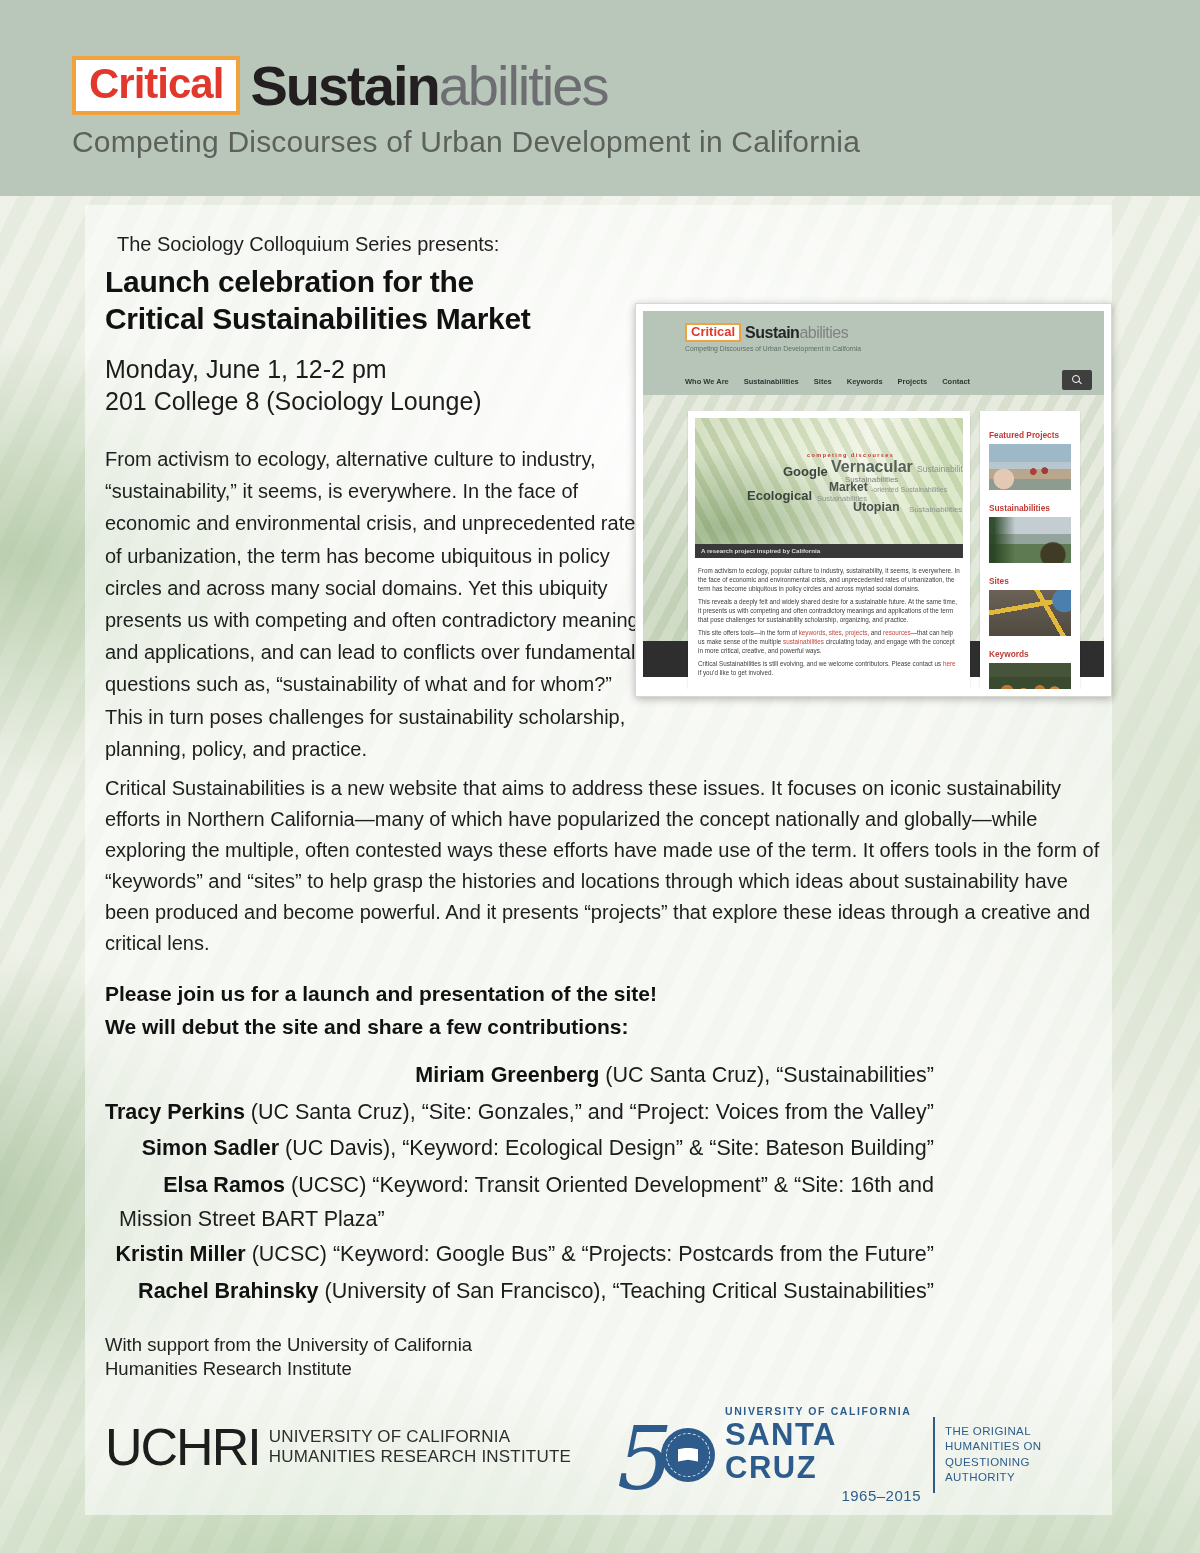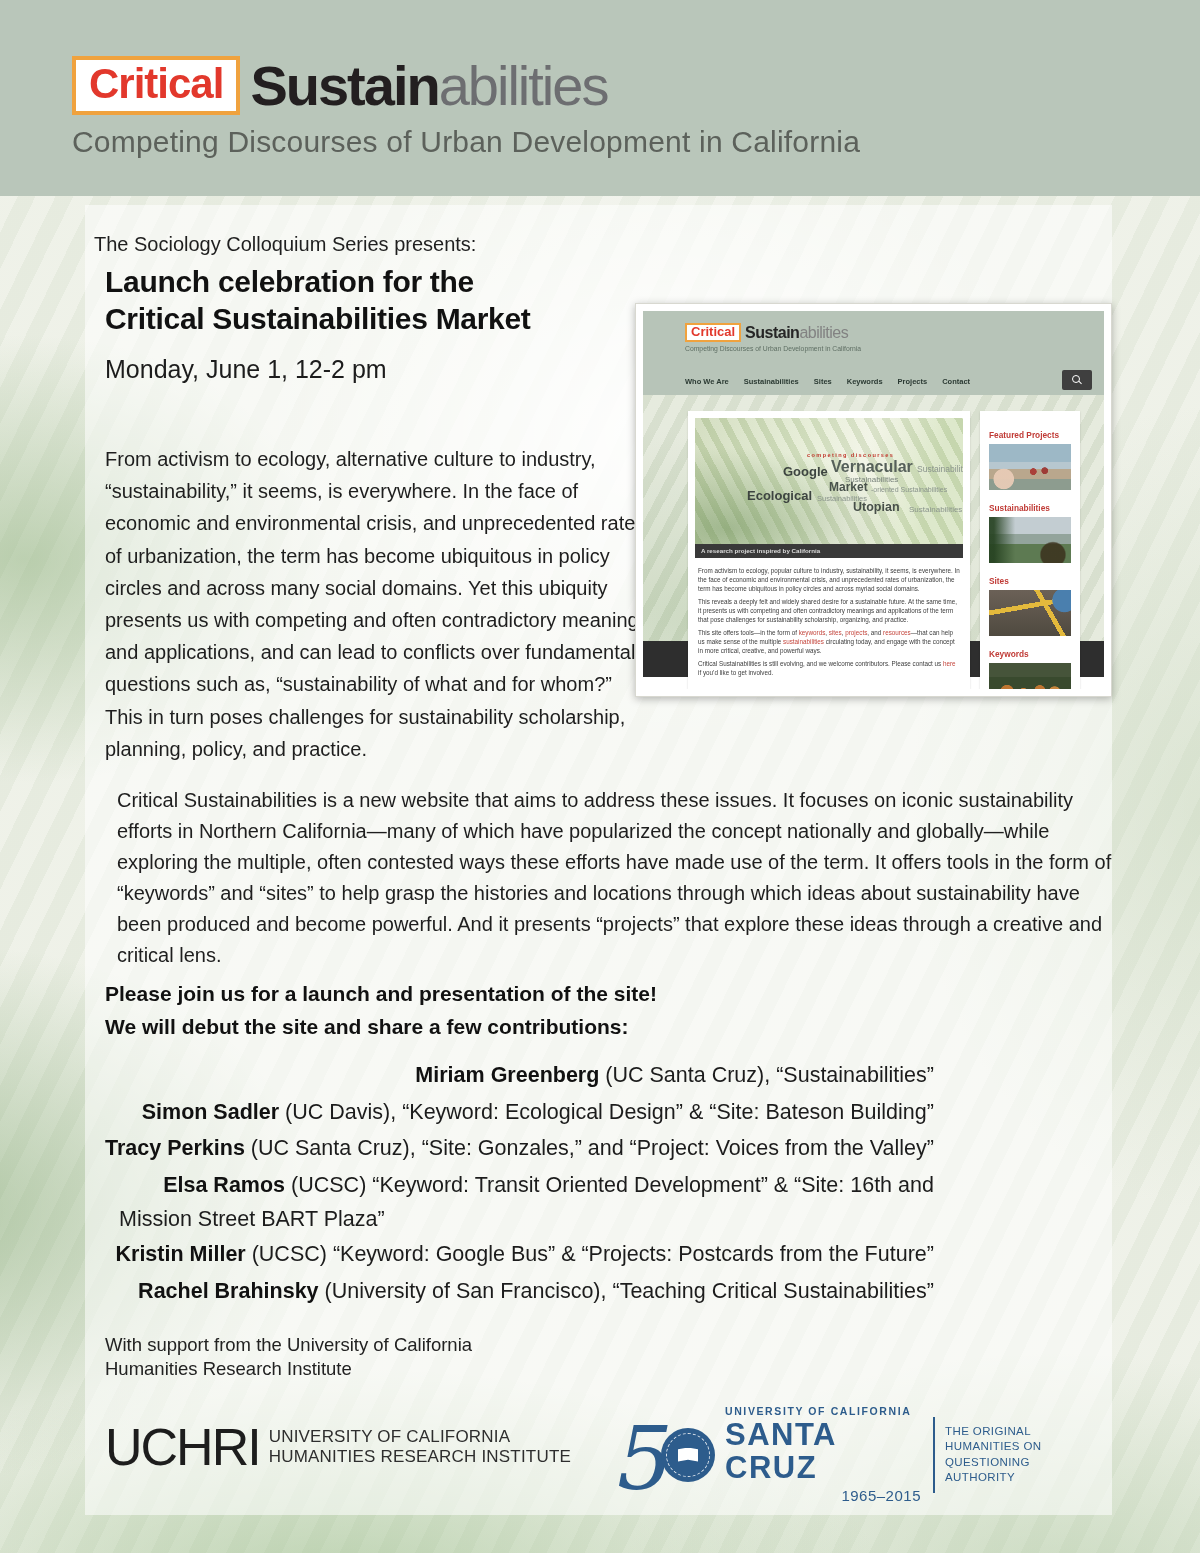--- a/index.html
+++ b/index.html
@@ -20,25 +20,25 @@
   .masthead{position:absolute;left:0;top:0;width:1200px;height:196px;background:#b9c6ba;box-sizing:border-box;padding:56px 0 0 72px;}
   .logo-row{display:flex;align-items:center;}
   .badge{display:inline-block;background:#fff;border:4px solid #f0a23e;color:#e2382c;font-weight:700;font-size:42px;letter-spacing:-1px;padding:3px 13px 6px;line-height:1;}
   .logo-word{font-size:56px;letter-spacing:-2px;margin-left:10px;line-height:1;}
   .logo-word b{color:#231f20;font-weight:700;}
   .logo-word .lite{color:#6d6e71;font-weight:400;}
   .tagline{margin-top:10px;font-size:30px;color:#5c615b;letter-spacing:0.2px;}
 
   
   .panel{position:absolute;left:85px;top:205px;width:1027px;height:1310px;background:rgba(255,255,255,0.55);}
-  .presents{position:absolute;left:9px;top:28px;font-size:20px;color:#1f1f1f;}
+  .presents{position:absolute;left:32px;top:28px;font-size:20px;color:#1f1f1f;}
   .title{position:absolute;left:20px;top:58px;margin:0;font-size:30px;line-height:37px;font-weight:700;color:#111;letter-spacing:-0.3px;}
   .when-where{position:absolute;left:20px;top:148px;font-size:25px;line-height:32px;color:#1c1c1c;}
   .intro{position:absolute;left:20px;top:238px;width:548px;margin:0;font-size:20px;line-height:32.2px;color:#1e1e1e;}
-  .about{position:absolute;left:20px;top:568px;width:1000px;margin:12px;font-size:20px;line-height:31px;color:#1e1e1e;}
+  .about{position:absolute;left:20px;top:568px;width:1000px;margin:0;font-size:20px;line-height:31px;color:#1e1e1e;}
   .invite{position:absolute;left:20px;top:772px;font-size:21px;line-height:33px;font-weight:700;color:#111;}
   .speakers{position:absolute;left:20px;top:852px;font-size:21.5px;color:#1c1c1c;}
   .speaker-row{line-height:36.6px;text-align:right;}
   .speaker-row b{font-weight:700;color:#111;}
   .speaker-cont{line-height:33px;padding-left:14px;}
   .support{position:absolute;left:20px;top:1128px;font-size:18.5px;line-height:24px;color:#222;}
 
   
   .uchri{position:absolute;left:20px;top:1216px;display:flex;align-items:center;color:#1d1d1d;}
   .uchri-acro{font-size:52px;font-weight:400;letter-spacing:-2px;line-height:1;}
@@ -136,20 +136,21 @@
 
     <div class="presents">The Sociology Colloquium Series presents:</div>
 
     <h1 class="title">
       <span>Launch celebration for the</span><br>
       <span>Critical Sustainabilities Market</span>
     </h1>
 
     <div class="when-where">
       <div>Monday, June 1, 12-2 pm</div>
+      <div>201 College 8 (Sociology Lounge)</div>
     </div>
 
     <p class="intro">From activism to ecology, alternative culture to industry, “sustainability,” it seems, is everywhere. In the face of economic and environmental crisis, and unprecedented rates of urbanization, the term has become ubiquitous in policy circles and across many social domains. Yet this ubiquity presents us with competing and often contradictory meanings and applications, and can lead to conflicts over fundamental questions such as, “sustainability of what and for whom?” This in turn poses challenges for sustainability scholarship, planning, policy, and practice.</p>
 
     <figure class="shot" style="margin:0">
       <div class="shot-inner">
         <div class="s-head">
           <div class="s-logo">
             <span class="s-badge">Critical</span>
             <span class="s-word"><b>Sustain</b><span class="lite">abilities</span></span>
@@ -207,22 +208,22 @@
 
     <p class="about">Critical Sustainabilities is a new website that aims to address these issues. It focuses on iconic sustainability efforts in Northern California—many of which have popularized the concept nationally and globally—while exploring the multiple, often contested ways these efforts have made use of the term. It offers tools in the form of “keywords” and “sites” to help grasp the histories and locations through which ideas about sustainability have been produced and become powerful. And it presents “projects” that explore these ideas through a creative and critical lens.</p>
 
     <div class="invite">
       <div>Please join us for a launch and presentation of the site!</div>
       <div>We will debut the site and share a few contributions:</div>
     </div>
 
     <div class="speakers">
       <div class="speaker-row"><b>Miriam Greenberg</b><span> (UC Santa Cruz), “Sustainabilities”</span></div>
+      <div class="speaker-row"><b>Tracy Perkins</b><span> (UC Santa Cruz), “Site: Gonzales,” and “Project: Voices from the Valley”</span></div>
       <div class="speaker-row"><b>Simon Sadler</b><span> (UC Davis), “Keyword: Ecological Design” &amp; “Site: Bateson Building”</span></div>
-      <div class="speaker-row"><b>Tracy Perkins</b><span> (UC Santa Cruz), “Site: Gonzales,” and “Project: Voices from the Valley”</span></div>
       <div class="speaker-row"><b>Elsa Ramos</b><span> (UCSC) “Keyword: Transit Oriented Development” &amp; “Site: 16th and</span></div>
       <div class="speaker-cont">Mission Street BART Plaza”</div>
       <div class="speaker-row"><b>Kristin Miller</b><span> (UCSC) “Keyword: Google Bus” &amp; “Projects: Postcards from the Future”</span></div>
       <div class="speaker-row"><b>Rachel Brahinsky</b><span> (University of San Francisco), “Teaching Critical Sustainabilities”</span></div>
     </div>
 
     <div class="support">
       <div>With support from the University of California</div>
       <div>Humanities Research Institute</div>
     </div>

